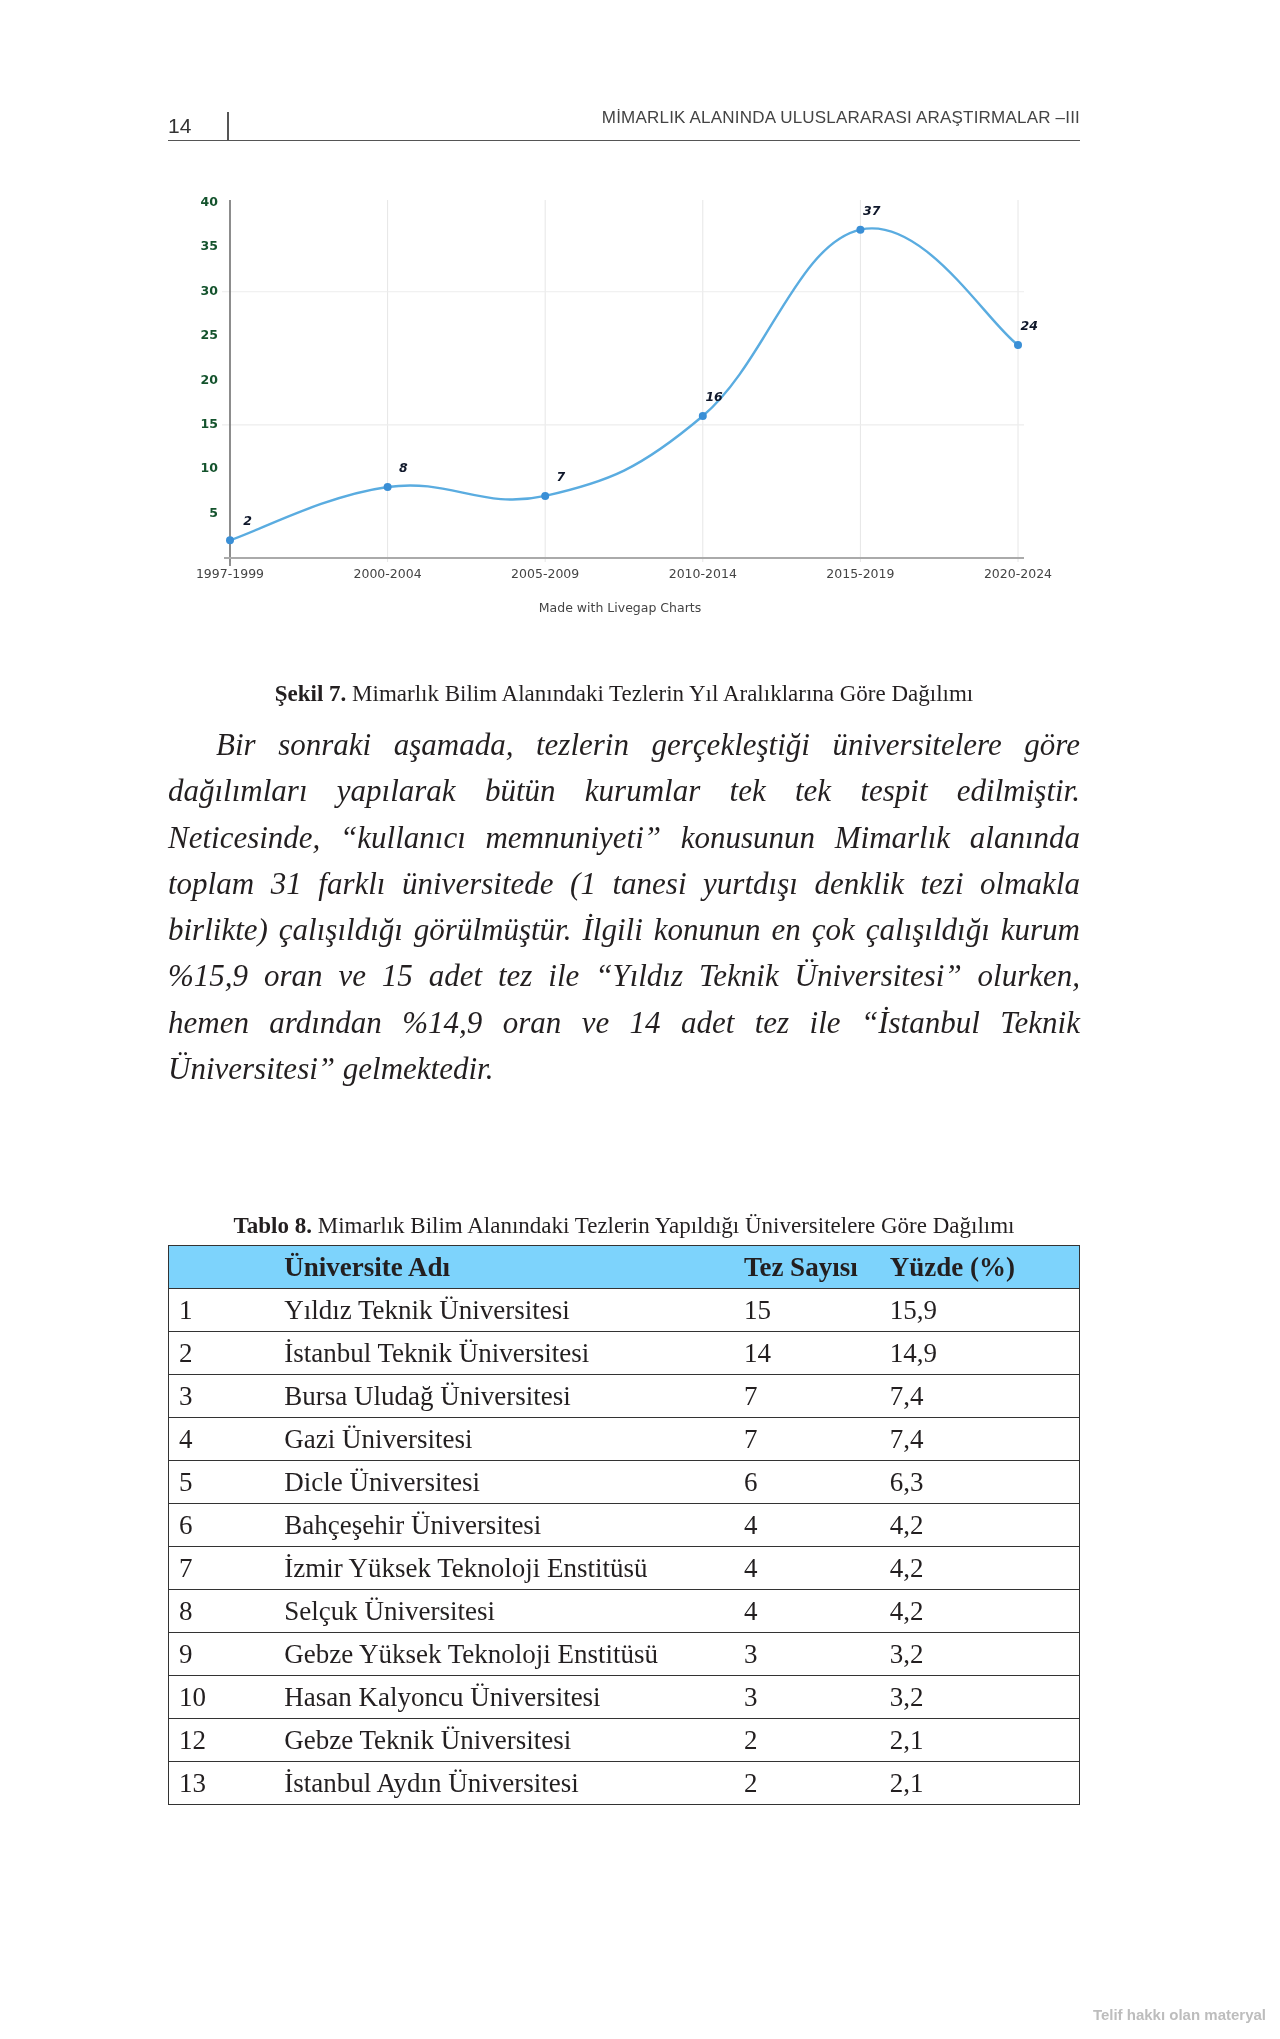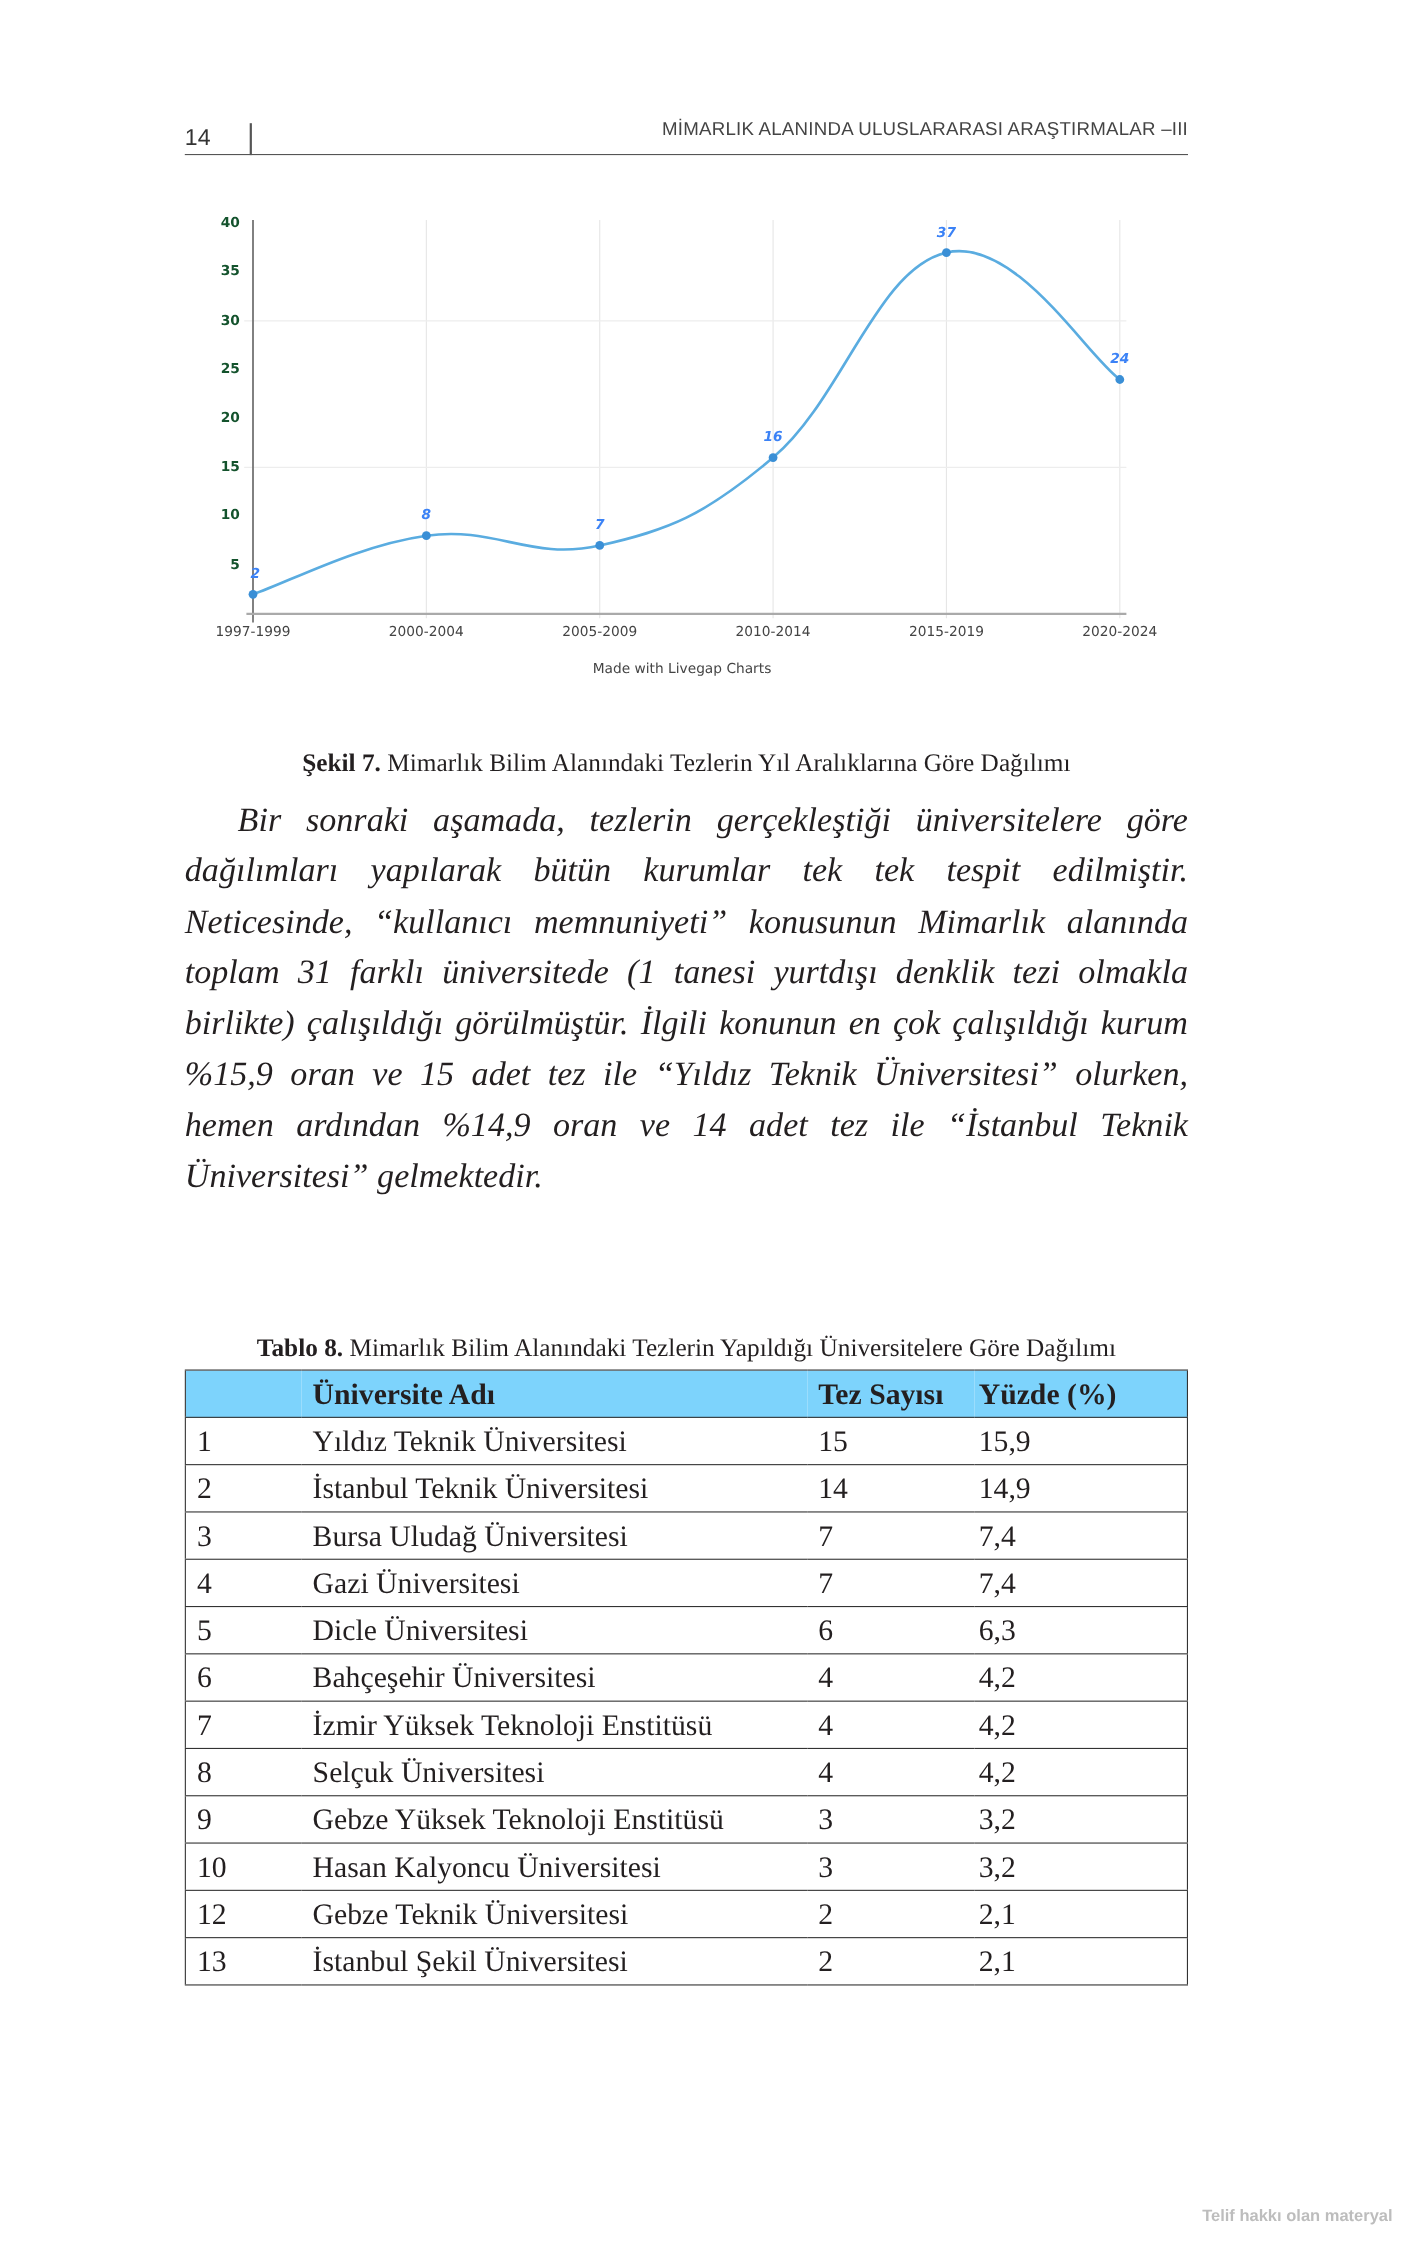--- a/index.html
+++ b/index.html
@@ -13,22 +13,22 @@
          font-size: 21px; color: #333; }
   .running-head .book-title { position: absolute; right: 0; top: 8px; font-family: "Liberation Sans", sans-serif;
          font-size: 17px; color: #444; letter-spacing: 0.2px; }
 
   .chart { position: absolute; left: 180px; top: 190px; width: 880px; height: 430px; }
   .chart svg { position: absolute; left: 0; top: 0; }
   .chart .ytick { position: absolute; font-family: "DejaVu Sans", sans-serif; font-size: 12.5px; color: #14532d;
          text-align: right; width: 36px; font-weight: bold; }
   .chart .xtick { position: absolute; font-family: "DejaVu Sans", sans-serif; font-size: 12.5px; color: #444;
          width: 100px; text-align: center; }
-  .chart .dlabel { position: absolute; font-family: "DejaVu Sans", sans-serif; font-size: 12.5px; color: #3b82f6;
-         font-weight: bold; font-style: italic; width: 40px; text-align: center; }
+  .chart .dlabel { position: absolute; font-family: "DejaVu Sans", sans-serif; font-size: 12.5px; color: #0f172a;
+         font-weight: bold; font-style: italic; width: 40px; text-align: right; }
   .chart .credit { position: absolute; font-family: "DejaVu Sans", sans-serif; font-size: 12.5px; color: #444;
          width: 880px; text-align: center; }
 
   .caption { position: absolute; left: 168px; width: 912px; text-align: center; font-size: 23px; line-height: 32px; margin-top: 46px; }
   .caption b { font-weight: bold; }
 
   .body-text { position: absolute; left: 168px; top: 722px; width: 912px; font-size: 31px; line-height: 46.3px;
          text-align: justify; text-indent: 48px; margin: 0; font-style: italic; }
 
   table.unis { position: absolute; left: 168px; top: 1245px; width: 912px; border-collapse: collapse;
@@ -187,20 +187,20 @@
         <td class="c4">3,2</td>
       </tr>
       <tr>
         <td>12</td>
         <td>Gebze Teknik Üniversitesi</td>
         <td>2</td>
         <td class="c4">2,1</td>
       </tr>
       <tr>
         <td>13</td>
-        <td>İstanbul Şekil Üniversitesi</td>
+        <td>İstanbul Aydın Üniversitesi</td>
         <td>2</td>
         <td class="c4">2,1</td>
       </tr>
     </tbody>
 </table>
 
 <div class="watermark">Telif hakkı olan materyal</div>
 
 </body></html>

